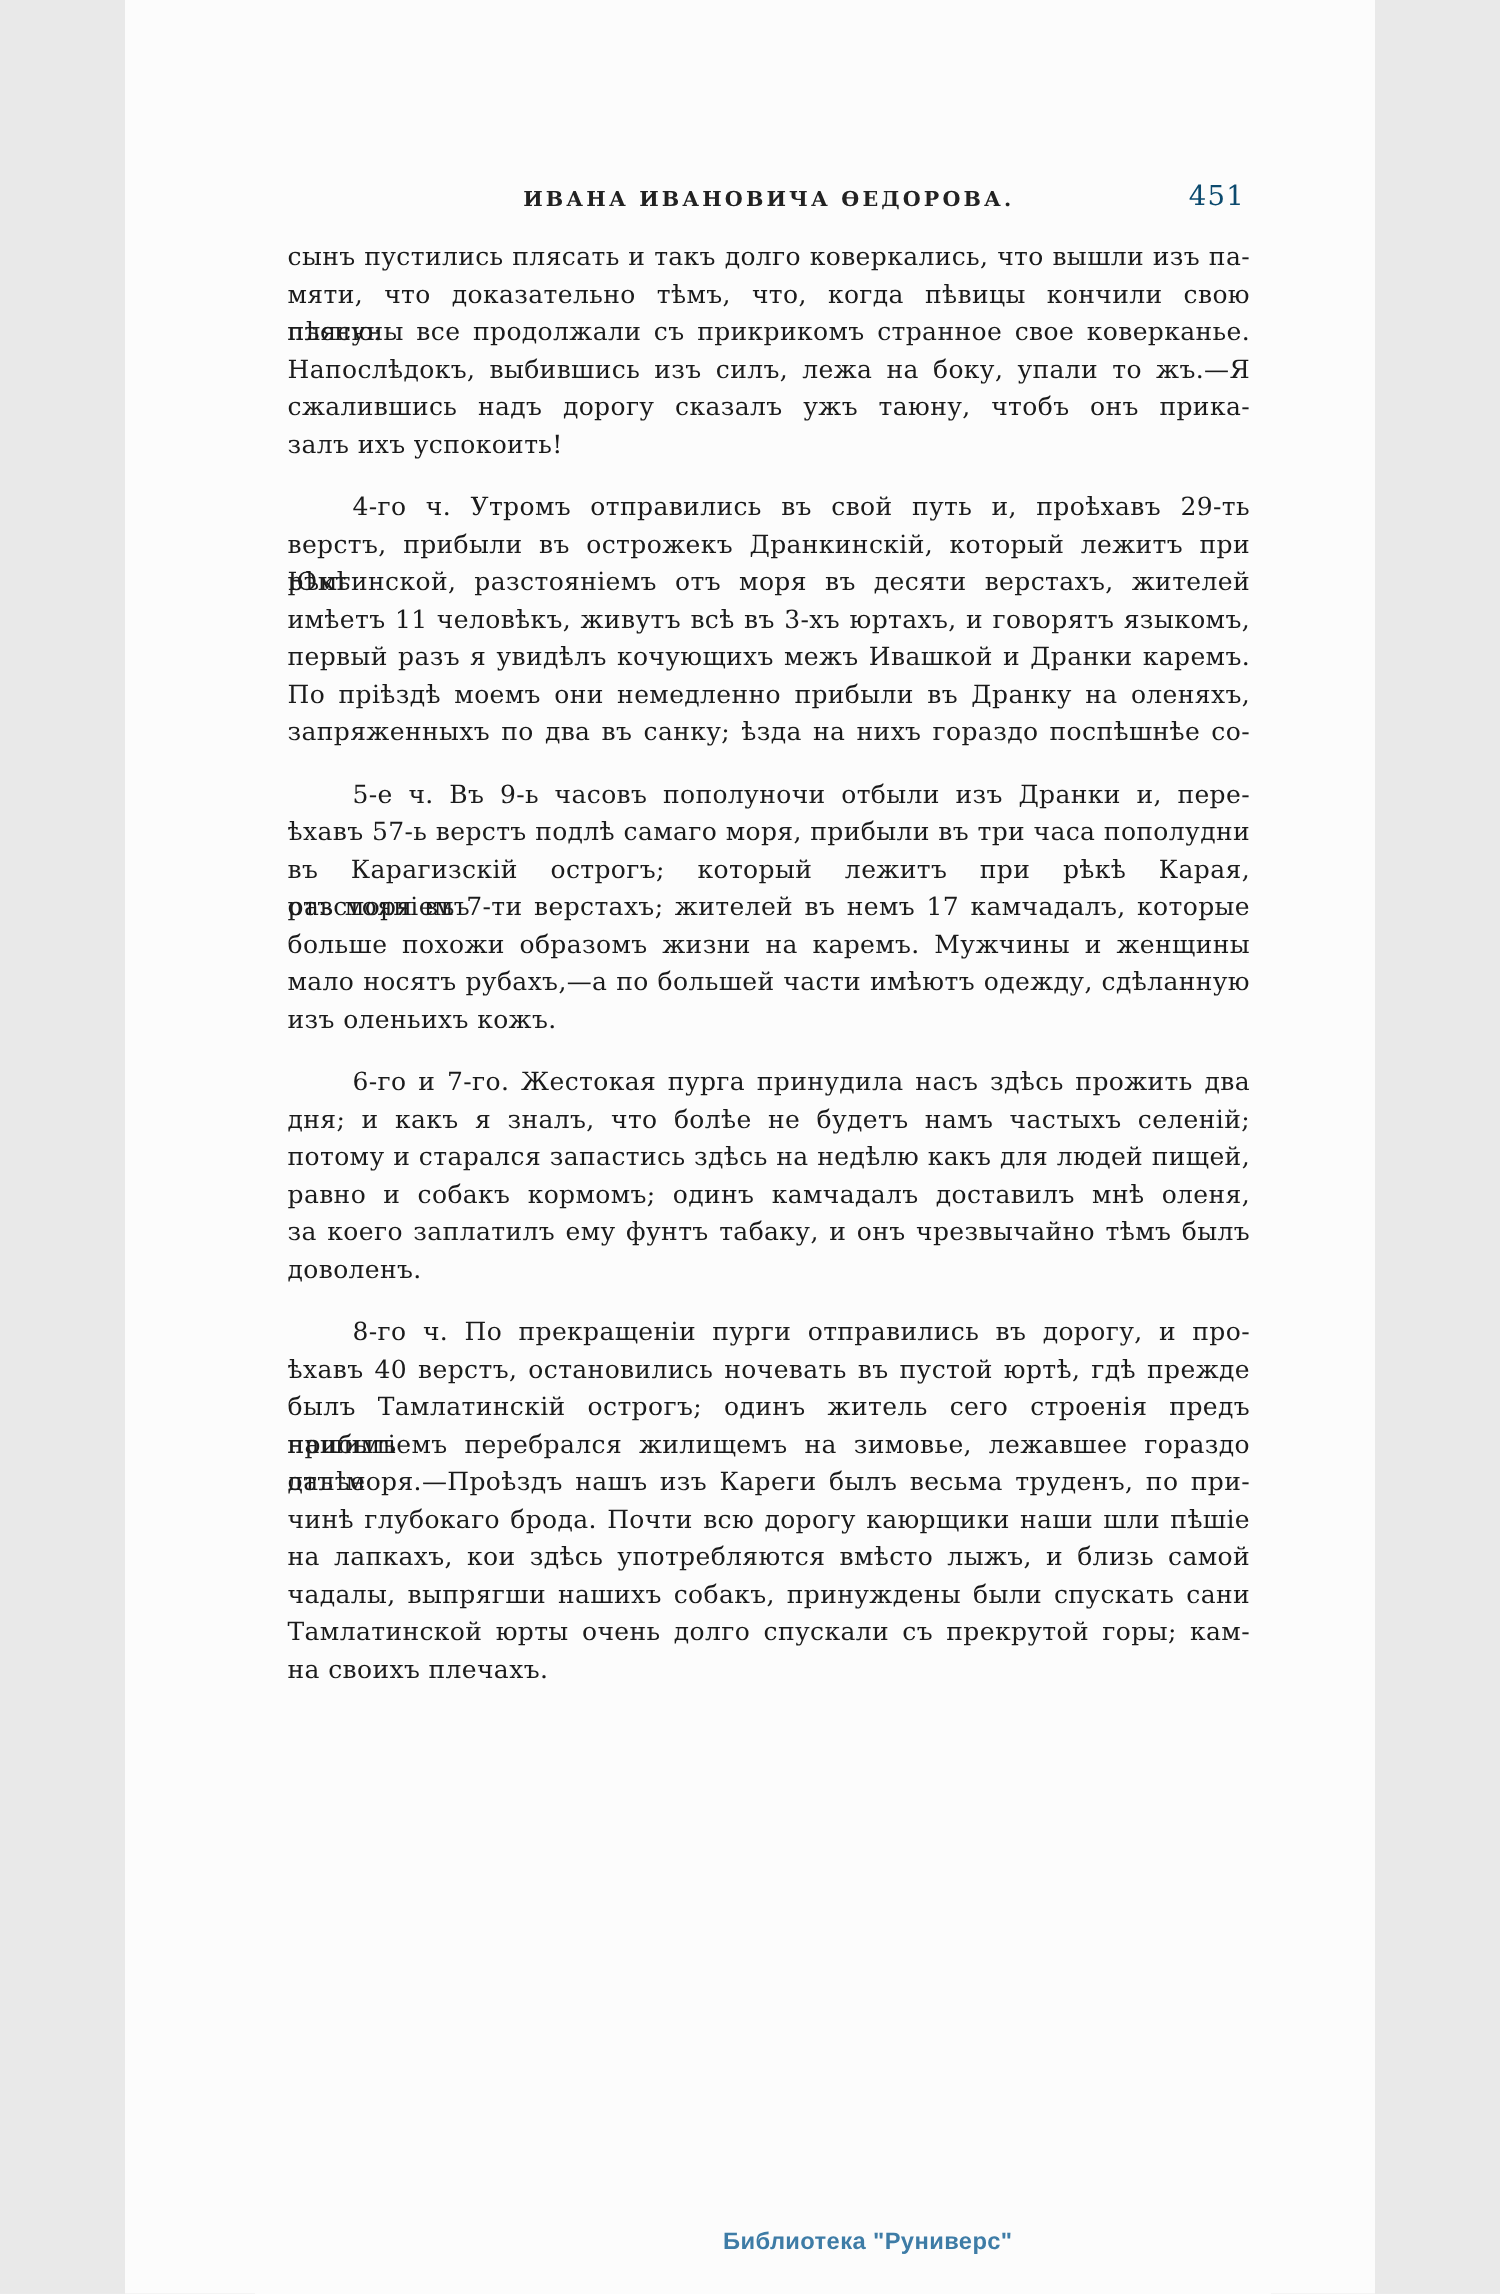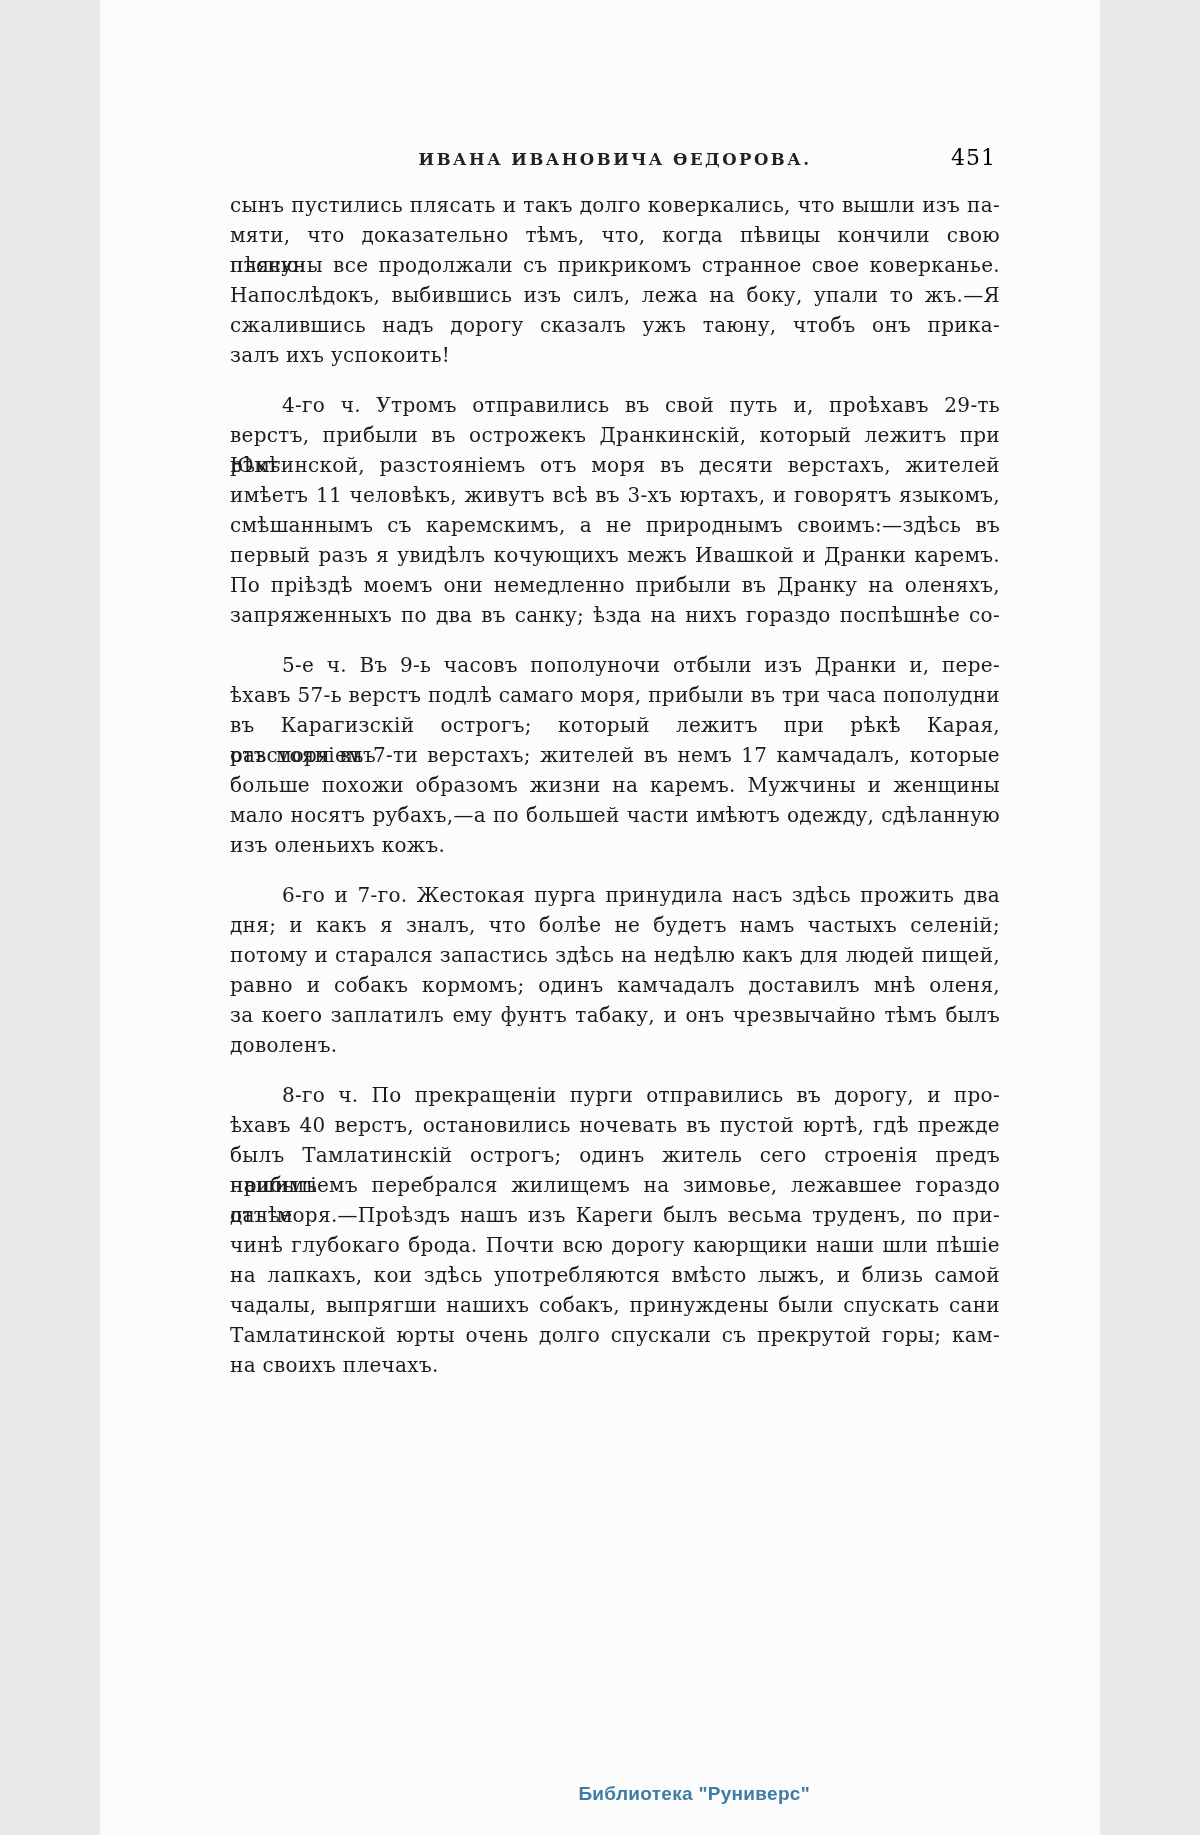--- a/index.html
+++ b/index.html
@@ -30,21 +30,21 @@
     font-weight: bold;
     letter-spacing: 2.5px;
     color: #222;
   }
   .page-number {
     position: absolute;
     top: -5px;
     right: 4px;
     font-size: 22px;
     letter-spacing: 1px;
-    color: #000000;
+    color: #0c4a6e;
   }
   .body-text {
     position: absolute;
     top: 190px;
     left: 130px;
     width: 770px;
     font-size: 20px;
     letter-spacing: 0.3px;
   }
   .paragraph {
@@ -92,21 +92,20 @@
         <div class="line">плясуны все продолжали съ прикрикомъ странное свое коверканье.</div>
         <div class="line">Напослѣдокъ, выбившись изъ силъ, лежа на боку, упали то жъ.—Я</div>
         <div class="line">сжалившись надъ дорогу сказалъ ужъ таюну, чтобъ онъ прика-</div>
         <div class="line last">залъ ихъ успокоить!</div>
       </div>
       <div class="paragraph">
         <div class="line indent">4-го ч. Утромъ отправились въ свой путь и, проѣхавъ 29-ть</div>
         <div class="line">верстъ, прибыли въ острожекъ Дранкинскій, который лежитъ при рѣкѣ</div>
         <div class="line">Юмгинской, разстояніемъ отъ моря въ десяти верстахъ, жителей</div>
         <div class="line">имѣетъ 11 человѣкъ, живутъ всѣ въ 3-хъ юртахъ, и говорятъ языкомъ,</div>
-        <div class="line">смѣшаннымъ съ каремскимъ, а не природнымъ своимъ:—здѣсь въ</div>
         <div class="line">первый разъ я увидѣлъ кочующихъ межъ Ивашкой и Дранки каремъ.</div>
         <div class="line">По пріѣздѣ моемъ они немедленно прибыли въ Дранку на оленяхъ,</div>
         <div class="line">запряженныхъ по два въ санку; ѣзда на нихъ гораздо поспѣшнѣе со-</div>
       </div>
       <div class="paragraph">
         <div class="line indent">5-е ч. Въ 9-ь часовъ пополуночи отбыли изъ Дранки и, пере-</div>
         <div class="line">ѣхавъ 57-ь верстъ подлѣ самаго моря, прибыли въ три часа пополудни</div>
         <div class="line">въ Карагизскій острогъ; который лежитъ при рѣкѣ Карая, разстояніемъ</div>
         <div class="line">отъ моря въ 7-ти верстахъ; жителей въ немъ 17 камчадалъ, которые</div>
         <div class="line">больше похожи образомъ жизни на каремъ. Мужчины и женщины</div>

